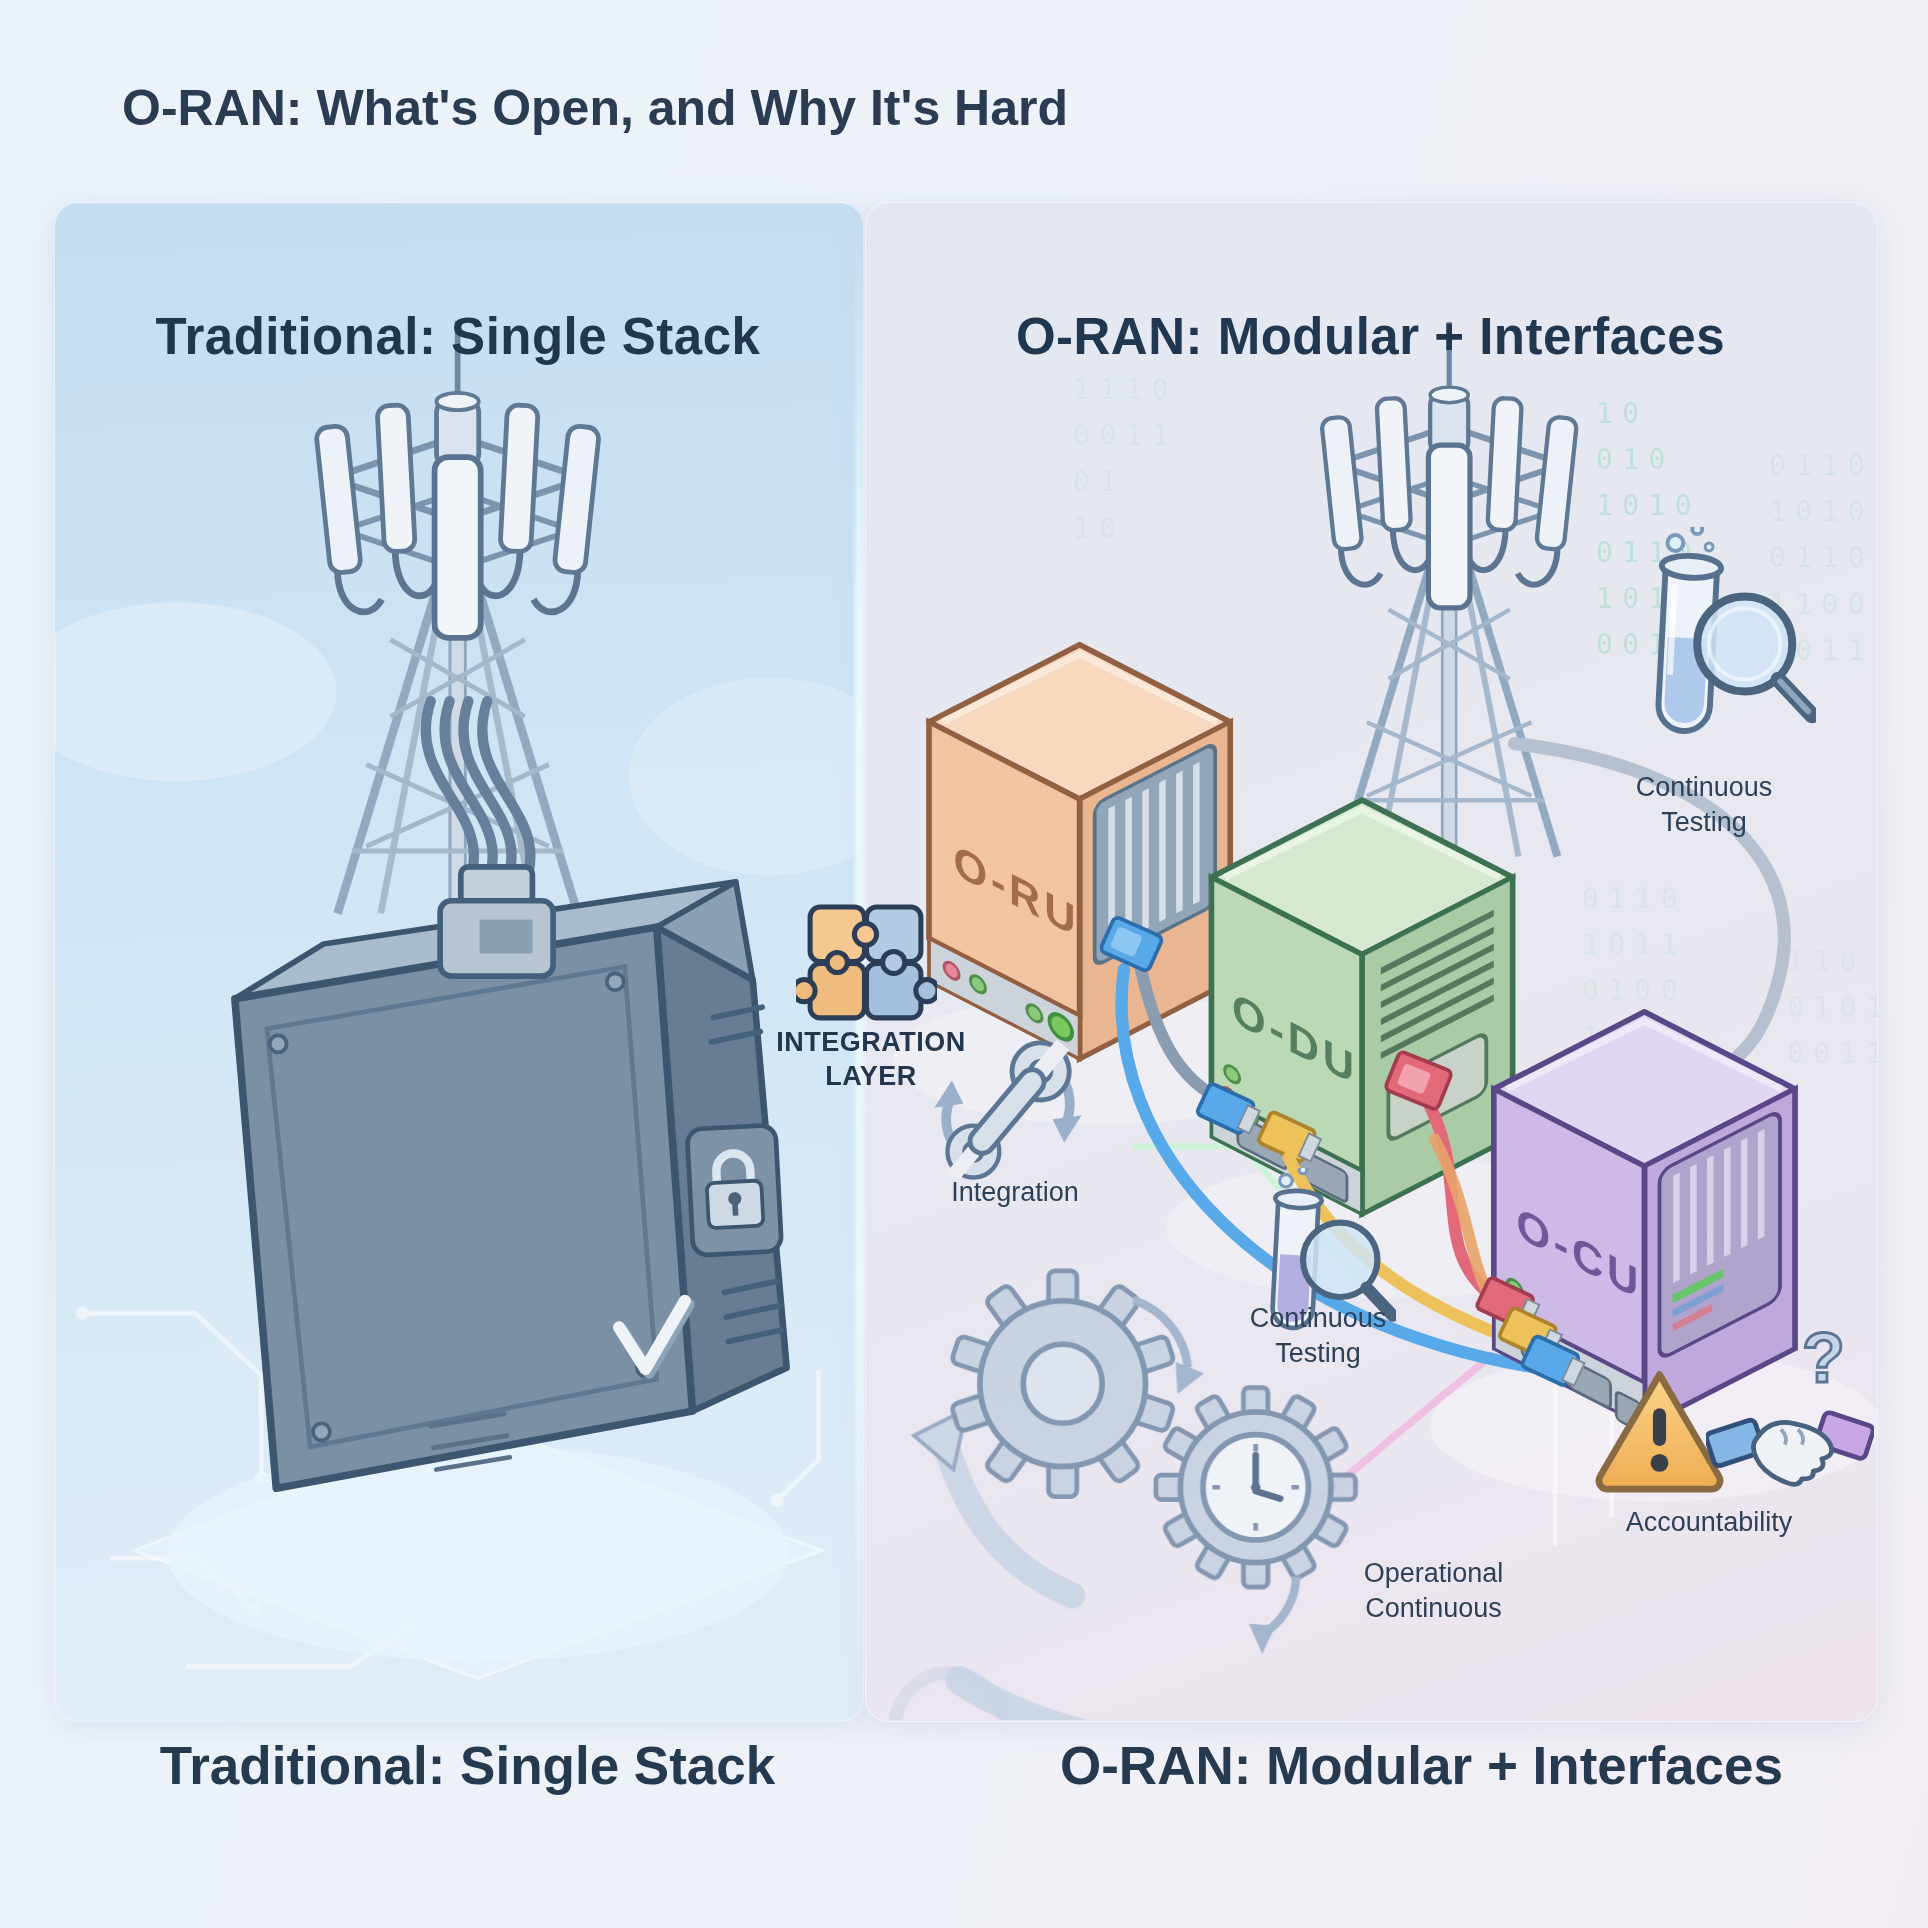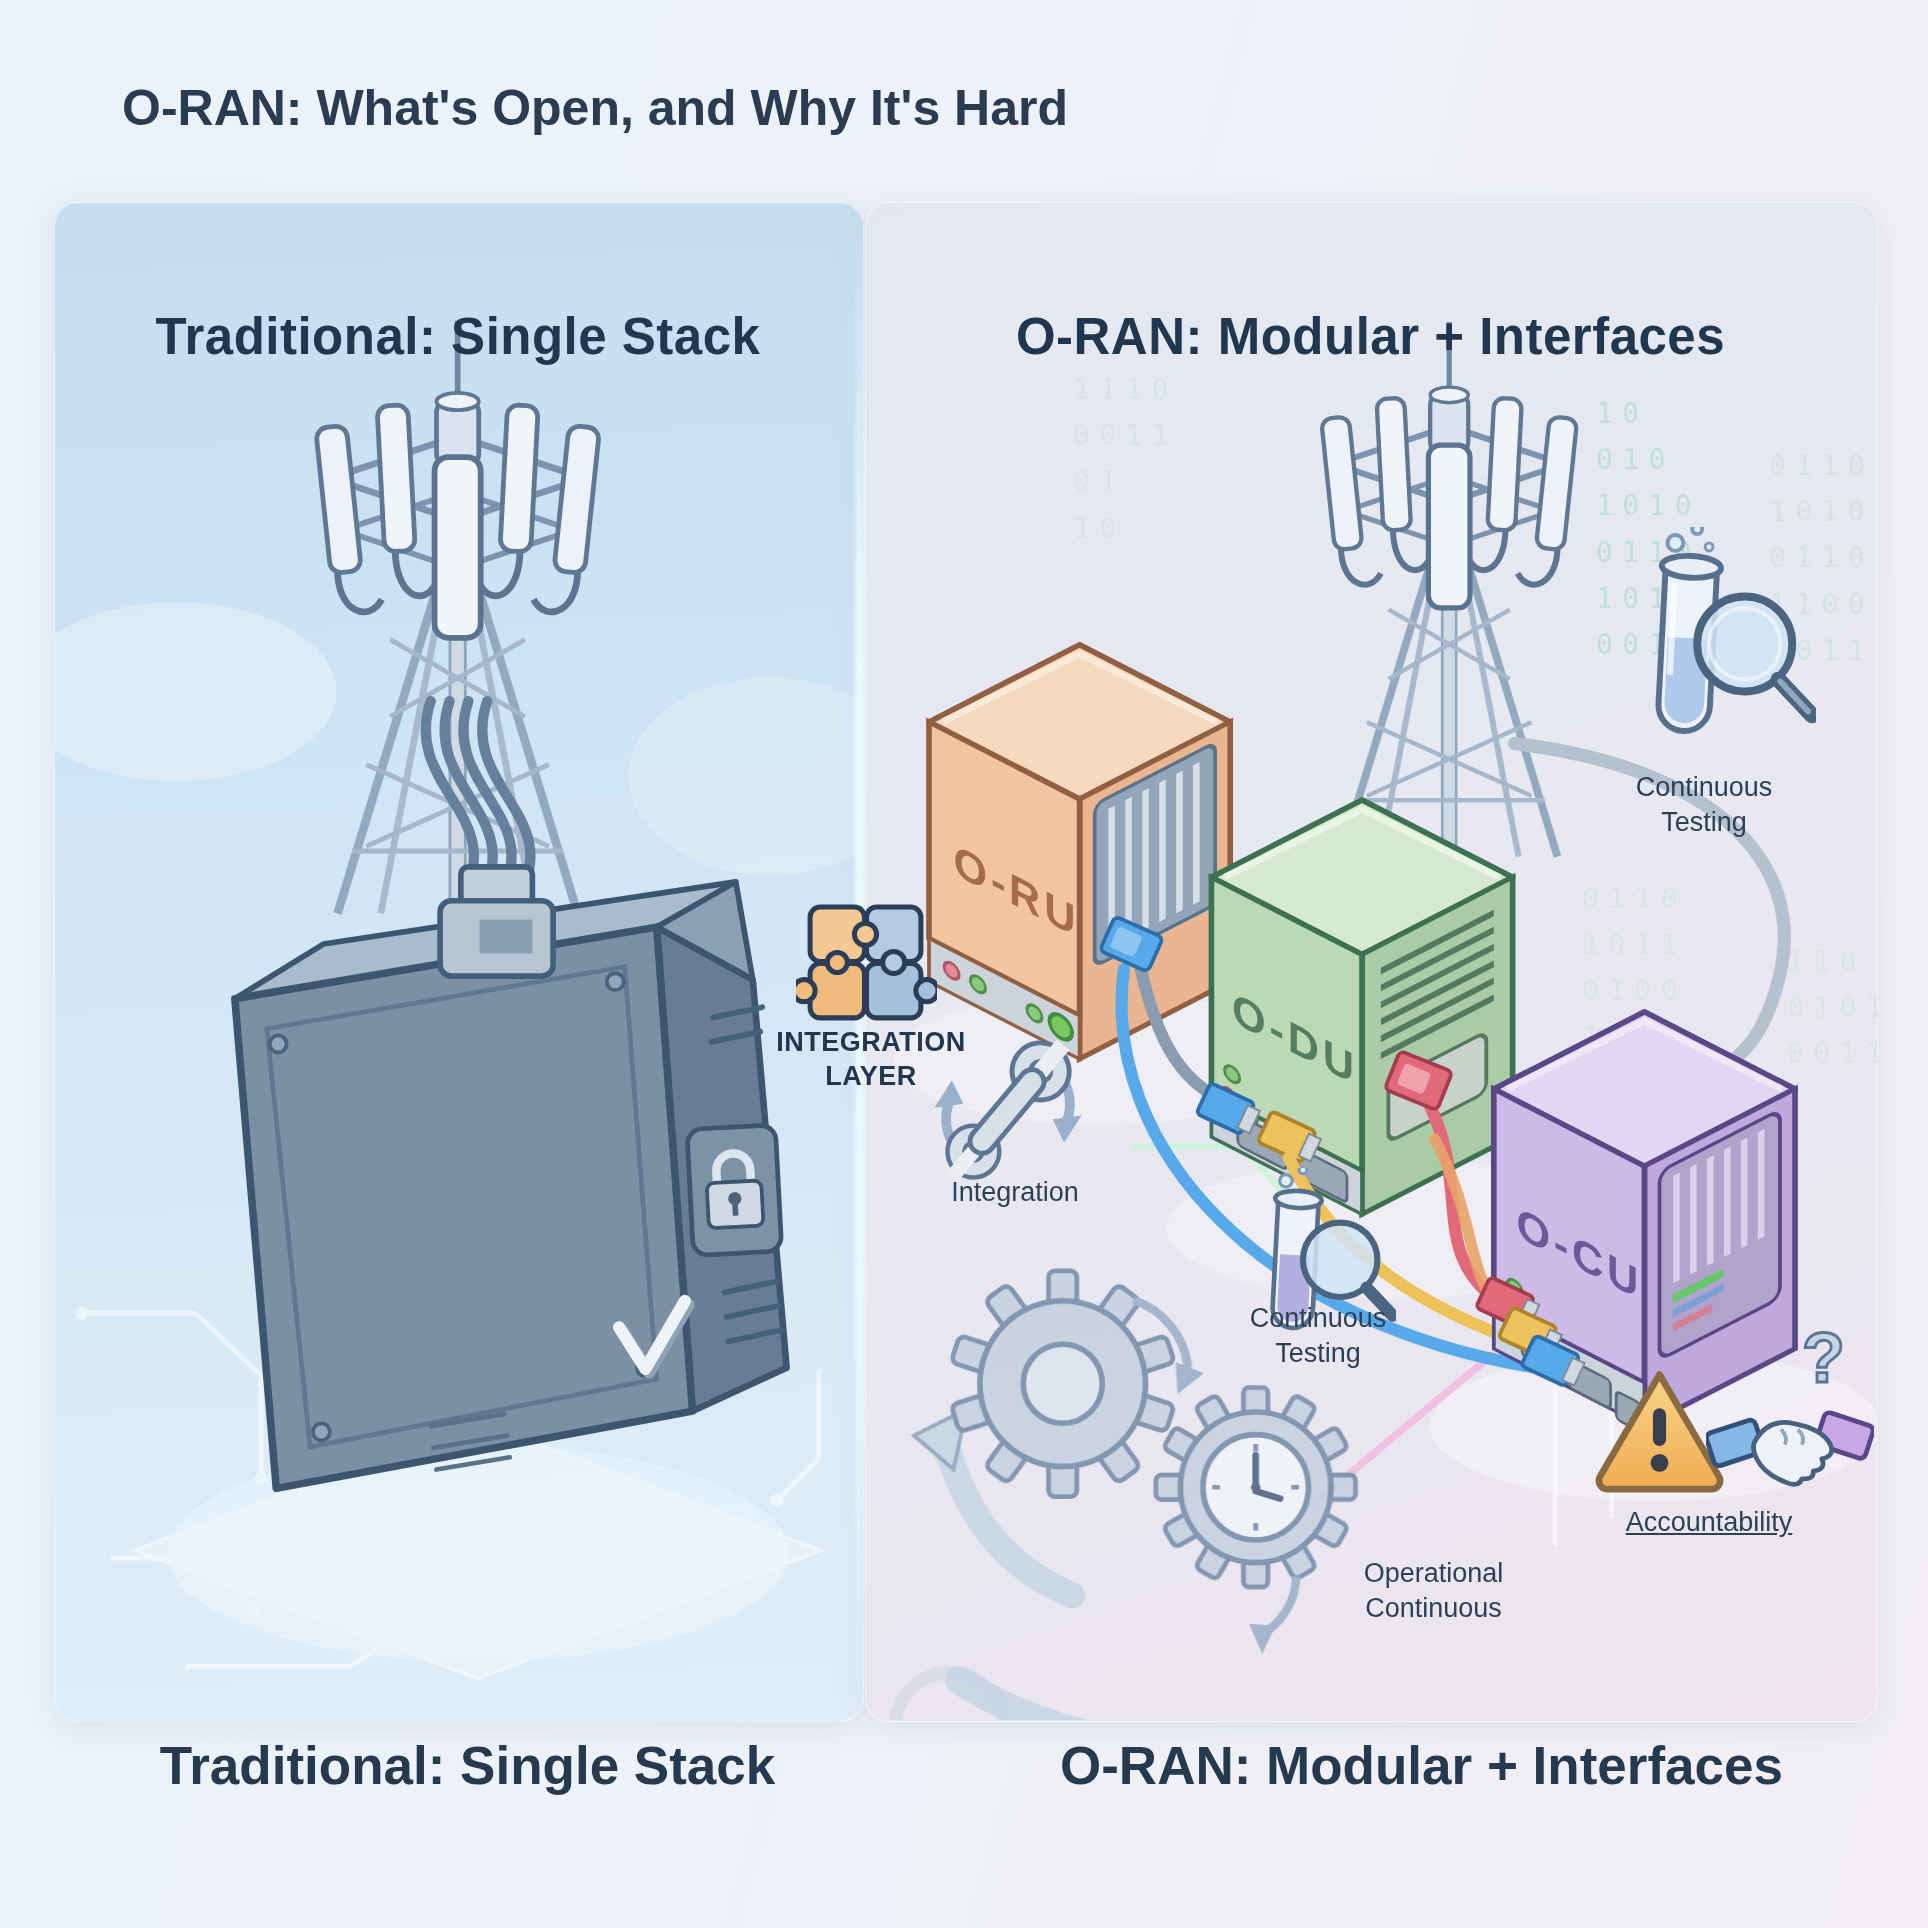--- a/index.html
+++ b/index.html
@@ -432,21 +432,21 @@
     <text x="100" y="62" font-family="Liberation Sans, sans-serif" font-size="74" font-weight="700" fill="#c6d6e8" stroke="#5b7695" stroke-width="3">?</text>
     <g transform="rotate(-18 30 125)">
         <rect x="2" y="108" width="54" height="36" rx="6" fill="#85b7e6" stroke="#31517b" stroke-width="5"></rect>
       </g>
     <g transform="rotate(18 150 120)">
         <rect x="118" y="102" width="54" height="36" rx="6" fill="#c7a7e6" stroke="#59478a" stroke-width="5"></rect>
       </g>
     <path d="M52,122 q14,-22 40,-16 q30,6 38,22 q5,12 -9,15 q5,11 -9,13 q1,9 -12,8 q-3,9 -16,4 q-24,-9 -32,-26 q-6,-12 0,-20 z" fill="#eef2f7" stroke="#47617e" stroke-width="5" stroke-linejoin="round"></path>
     <path d="M78,112 q8,8 4,16 M96,112 q8,8 4,16" stroke="#8fa6bd" stroke-width="4" fill="none"></path>
   </svg>
-  <div class="caption" style="left:1549px;top:1505px;width:320px;text-decoration:underline;">
+  <div class="caption" style="left:1549px;top:1505px;width:320px;">
     <div>Accountability</div>
   </div>
 
   <div class="panel-footer" style="left:91px;width:753px;">Traditional: Single Stack</div>
   <div class="panel-footer" style="left:1045px;width:753px;">O-RAN: Modular + Interfaces</div>
 
 </div>
 
 
 </body></html>

